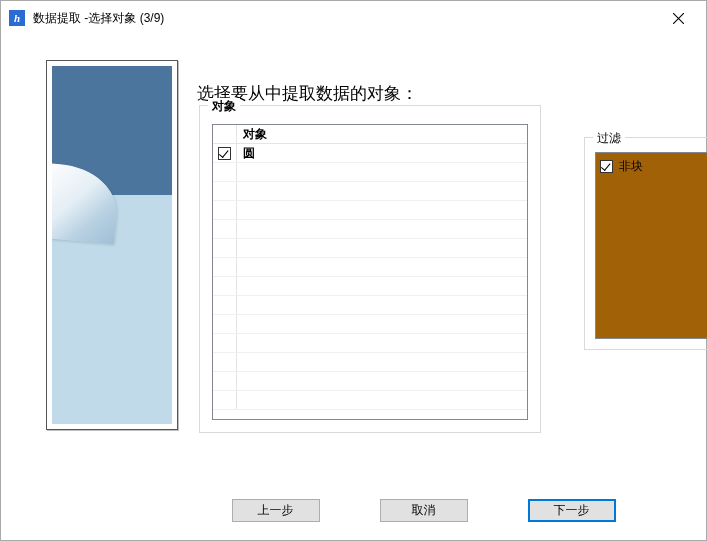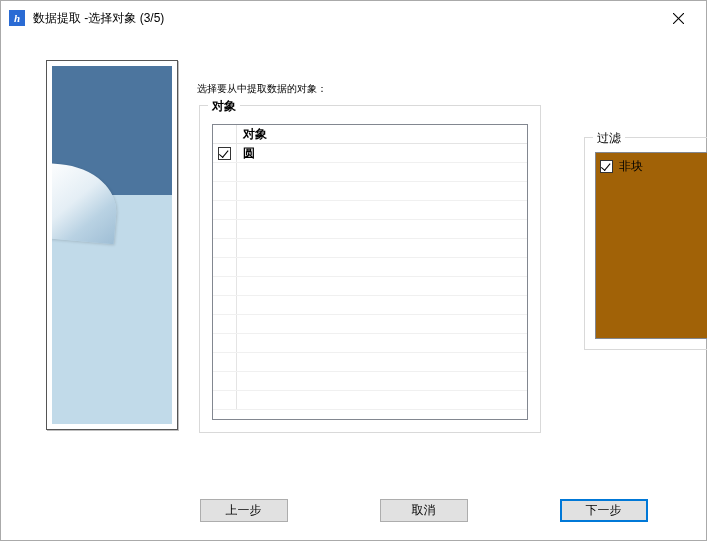--- a/index.html
+++ b/index.html
@@ -88,21 +88,21 @@
     background: linear-gradient(135deg, #ffffff 0%, #e4eef5 45%, #b9d2e3 70%, #9fbed5 100%);
     transform: rotate(5deg);
     border-top-right-radius: 80% 60%;
     border-bottom-left-radius: 5px;
     box-shadow: 1px 1px 3px rgba(0,0,0,0.15);
   }
   .instruction {
     position: absolute;
     left: 196px;
     top: 47px;
-    font-size: 10px;
+    font-size: 17px;
   }
   
   .group-objects {
     position: absolute;
     left: 196px;
     top: 70px;
     width: 342px;
     height: 328px;
     border: 1px solid #d9d9d9;
     font-weight: bold;
@@ -207,21 +207,21 @@
     font-size: 12px;
   }
   
   .button-row {
     position: absolute;
     left: 0;
     right: 0;
     bottom: 18px;
     display: flex;
     justify-content: center;
-    gap: 92px;
+    gap: 60px;
     padding-left: 140px;
   }
   .btn {
     width: 88px;
     height: 23px;
     background: #e1e1e1;
     border: 1px solid #adadad;
     font-size: 12px;
     display: flex;
     align-items: center;
@@ -232,21 +232,21 @@
     border: 2px solid #0078d7;
     background: #e1e1e1;
   }
 </style>
 </head>
 <body>
 
 <div class="window">
   <div class="titlebar">
     <div class="app-icon">h</div>
-    <div class="title-text">数据提取 -选择对象 (3/5)</div>
+    <div class="title-text">数据提取 -选择对象 (3/9)</div>
     <div class="close-btn">
       <svg viewBox="0 0 10 10">
         <line x1="0" y1="0" x2="10" y2="10" stroke="#000" stroke-width="1"></line>
         <line x1="10" y1="0" x2="0" y2="10" stroke="#000" stroke-width="1"></line>
       </svg>
     </div>
   </div>
 
   <div class="body">
 

